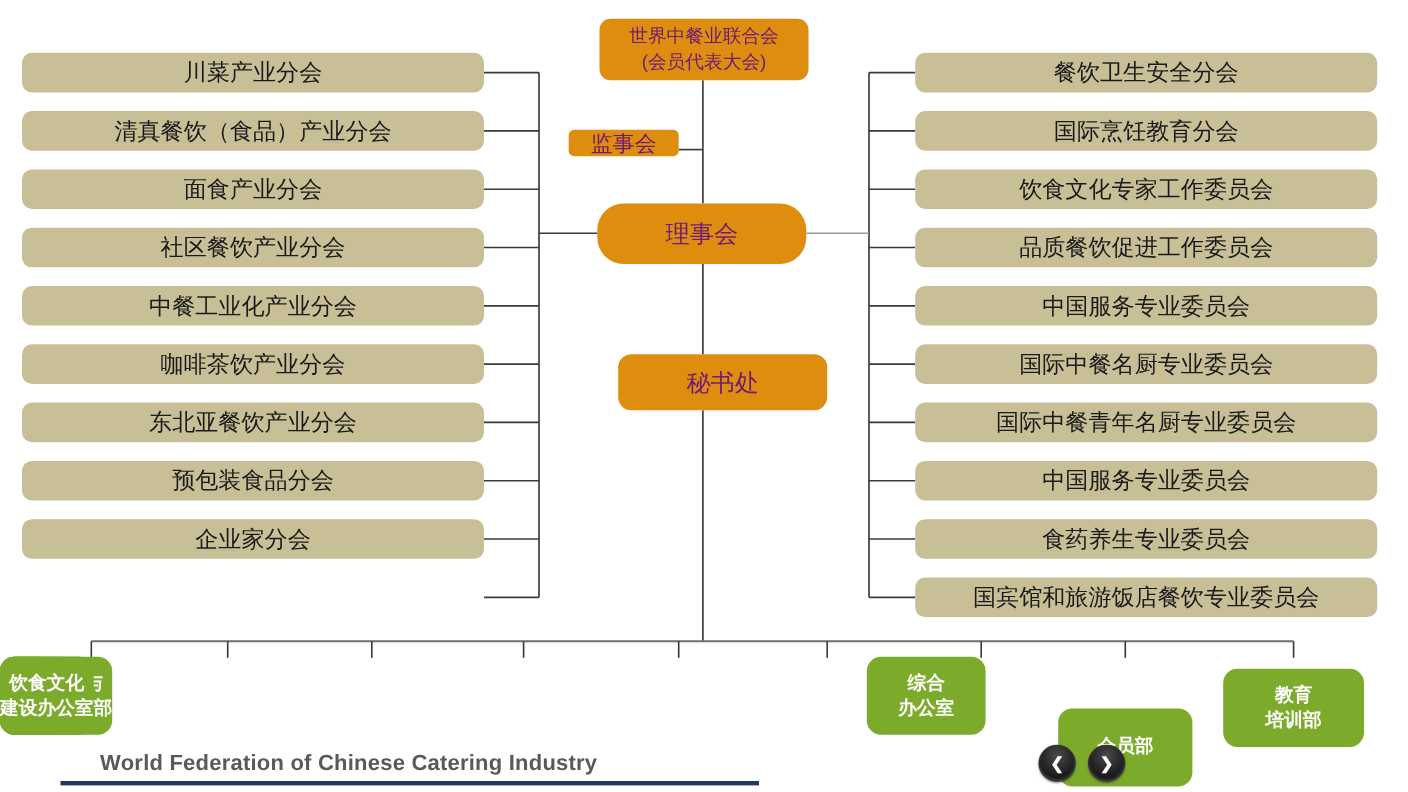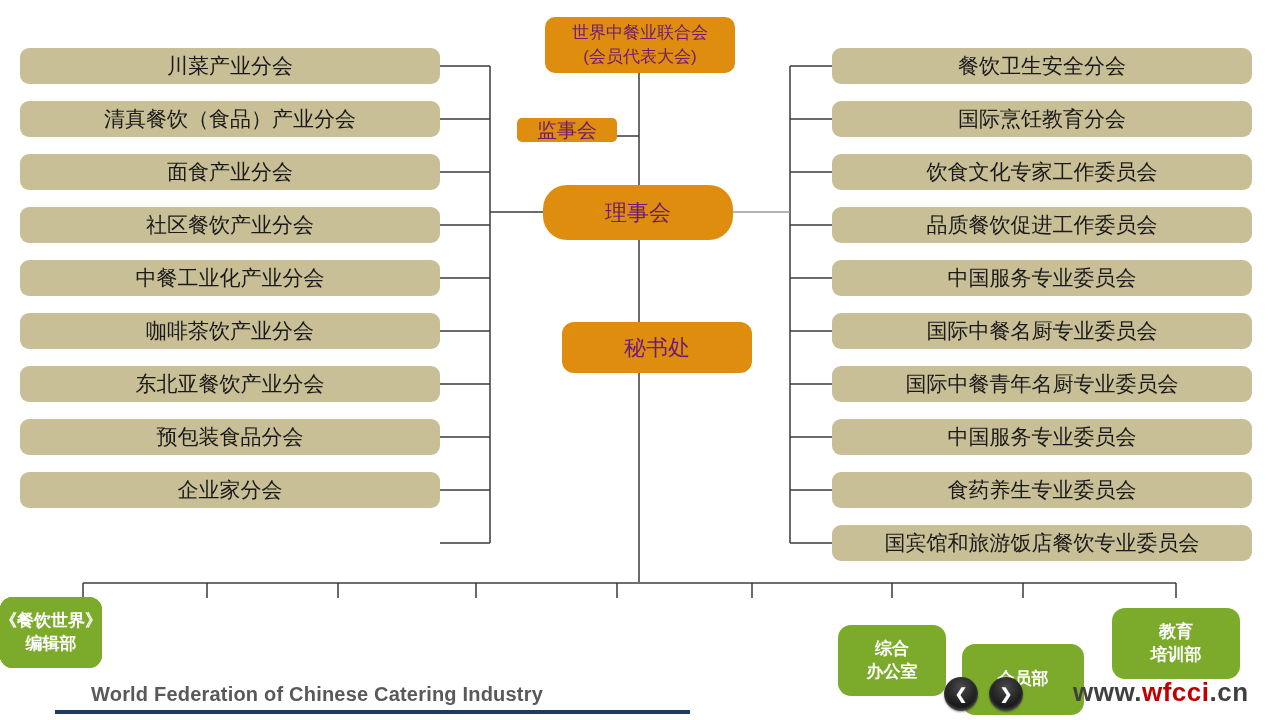--- a/index.html
+++ b/index.html
@@ -37,21 +37,21 @@
   .council      { left:543px; top:185px; width:190px; height:55px; border-radius:24px; font-size:22px; }
   .secretariat  { left:543px; top:322px; width:190px; height:51px; border-radius:12px; font-size:22px;margin-left:19px; }
 
   
   .green:nth-of-type(1) { left:31px;   width:104px; }
   .green:nth-of-type(2) { left:152px;  width:111px; }
   .green:nth-of-type(3) { left:283px;  width:110px; }
   .green:nth-of-type(4) { left:404px;  width:144px; }
   .green:nth-of-type(5) { left:563px;  width:108px; }
   .green:nth-of-type(6) { left:685px;  width:134px; }
-  .green:nth-of-type(7) { left:838px;  width:108px;margin-top:28px; }
+  .green:nth-of-type(7) { left:788px;  width:108px; }
   .green:nth-of-type(8) { left:962px;  width:122px;margin-top:47px; }
   .green:nth-of-type(9) { left:1112px; width:128px;margin-top:11px; }
 
   
   .footer-title {
     position:absolute; left:62px; top:683px; font-size:20px; font-weight:bold;
     color:var(--footer_text); letter-spacing:0.2px;margin-left:29px;
   }
   .nav-btn {
     position:absolute; top:677px; width:34px; height:34px; border-radius:50%;
@@ -158,26 +158,23 @@
 培训部</div>
   <div class="box green">行业研究与
 标准化工作部</div>
   <div class="box green">品牌建设
 办公室</div>
   <div class="box green">分支机构
 管理办公室</div>
   <div class="box green">外联部</div>
   <div class="box green">饮食文化
 建设办公室</div>
-  <div class="box green">《餐饮世界》
-编辑部</div>
 
   <div class="footer-title">World Federation of Chinese Catering Industry</div>
   <button class="nav-btn nav-prev">
     <span>❮</span>
   </button>
   <button class="nav-btn nav-next">
     <span>❯</span>
   </button>
-  <div class="website"><span>www.</span><span class="hl">wfcci</span><span>.cn</span></div>
   <div class="navy-bar"></div>
 
 </div>
 
 </body></html>

